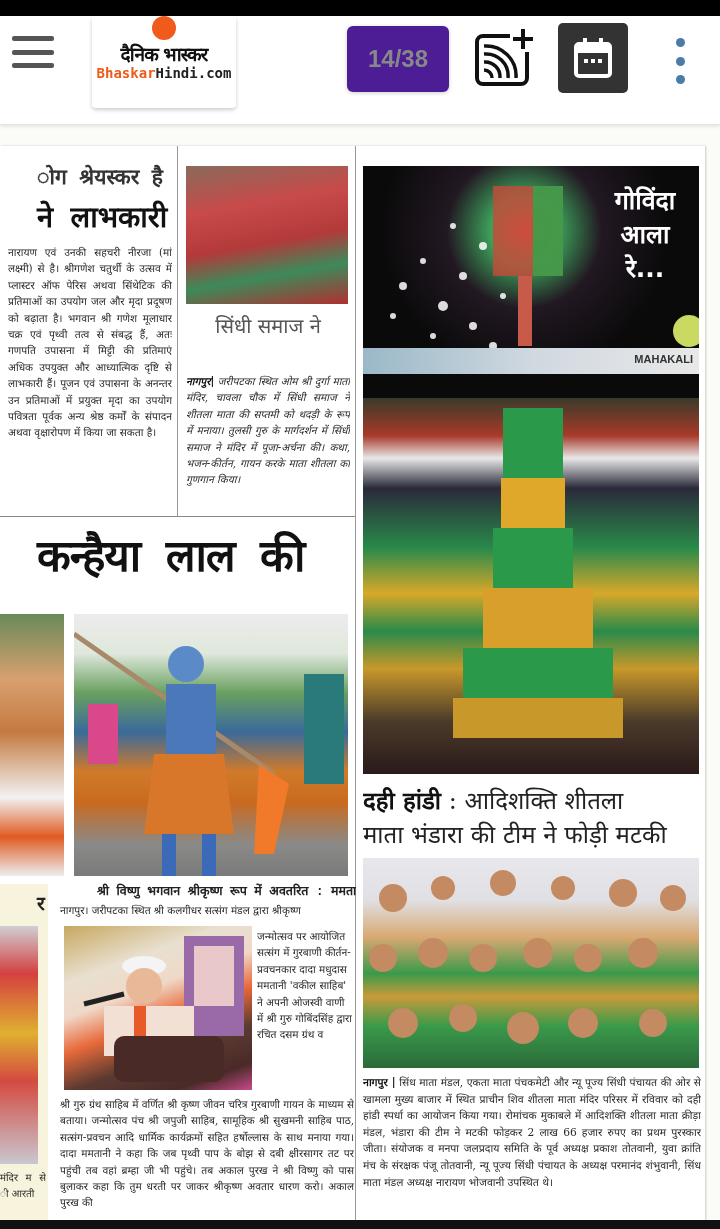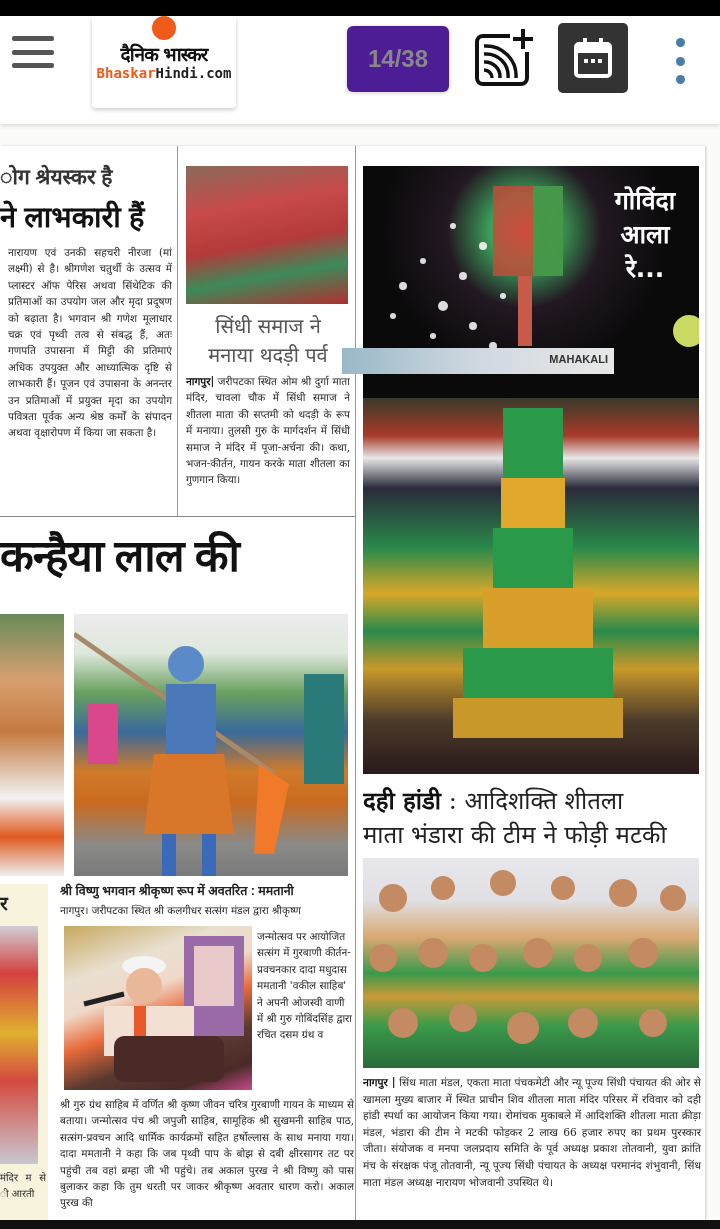--- a/index.html
+++ b/index.html
@@ -18,34 +18,34 @@
   .cal-btn { position: absolute; left: 558px; top: 7px; width: 70px; height: 70px; background: #333; border-radius: 5px; display: flex; align-items: center; justify-content: center; }
   .more-btn { position: absolute; left: 668px; top: 22px; width: 24px; height: 46px; display: flex; flex-direction: column; justify-content: space-between; align-items: center; }
   .more-btn span { width: 9px; height: 9px; background: #4a7ca8; border-radius: 50%; }
 
   .page { position: absolute; left: 0; top: 124px; width: 720px; height: 1096px; background: #fbfbf8; overflow: hidden; }
   .paper { position: absolute; left: 0; top: 22px; width: 705px; height: 1074px; background: #fff; box-shadow: 1px 0 2px rgba(0,0,0,0.2); }
   .bottombar { position: absolute; left: 0; top: 1220px; width: 720px; height: 9px; background: #111; }
 
   .serif { font-family: "DejaVu Serif", serif; }
   .body-txt { font-family: "DejaVu Serif", serif; font-size: 10.4px; line-height: 16.4px; color: #2a2a2a; text-align: justify; }
-  .head1 { font-family: Liberation Sans, sans-serif; color: #222; }
+  .head1 { font-family: Liberation Mono, monospace; color: #222; padding-left: 37px; }
 
   
   .a1-kicker { position: absolute; left: 0; top: 16px; width: 175px; font-size: 21px; font-weight: bold; color: #333; white-space: nowrap; overflow: hidden; }
   .a1-title { position: absolute; left: 0; top: 50px; width: 175px; font-size: 29px; font-weight: bold; color: #111; white-space: nowrap; overflow: hidden; }
   .a1-body { position: absolute; left: 8px; top: 98px; width: 164px; height: 252px; overflow: hidden; }
   .vrule1 { position: absolute; left: 177px; top: 0; width: 1px; height: 370px; background: #999; }
   .vrule2 { position: absolute; left: 355px; top: 0; width: 1px; height: 1074px; background: #999; }
   .hrule1 { position: absolute; left: 0; top: 370px; width: 355px; height: 1px; background: #888; }
 
   
   .photo-sindhi { position: absolute; left: 186px; top: 20px; width: 162px; height: 138px; background: linear-gradient(170deg, #8a6a5a 0%, #c84a4a 30%, #b33a3a 55%, #3d8a5a 75%, #b03030 100%); }
   .a2-title { position: absolute; left: 186px; top: 166px; width: 164px; text-align: center; font-size: 20px; line-height: 29px; color: #555; }
-  .a2-body { position: absolute; left: 186px; top: 227px; width: 164px; height: 140px; overflow: hidden; }
+  .a2-body { position: absolute; left: 186px; top: 227px; width: 164px; height: 140px; overflow: hidden; font-style: italic; }
   .dateline { font-weight: bold; color: #111; }
 
   
   .kanhaiya { position: absolute; left: 0; top: 378px; width: 352px; font-size: 44px; font-weight: bold; color: #111; white-space: nowrap; overflow: hidden; letter-spacing: -1px; }
 
   .photo-left { position: absolute; left: 0; top: 468px; width: 64px; height: 262px; background: linear-gradient(180deg, #6a8a5a 0%, #d8a070 25%, #c47a40 45%, #f2f2f2 70%, #e05a20 85%, #eee 100%); }
   .photo-shiva { position: absolute; left: 74px; top: 468px; width: 274px; height: 262px; background: linear-gradient(180deg, #ececec 0%, #dfe8dc 15%, #6aa060 30%, #3a6a9a 45%, #d07a2a 60%, #c86a20 72%, #8a8a88 88%, #7a7a7a 100%); }
 
   .left-strip-title { position: absolute; left: 0; top: 744px; width: 44px; font-size: 19px; font-weight: bold; color: #222; }
   .photo-strip { position: absolute; left: 0; top: 780px; width: 38px; height: 238px; background: linear-gradient(180deg, #cfcfd5 0%, #d44040 20%, #e0b030 45%, #d44a40 65%, #c8c8d0 100%); }
@@ -54,21 +54,21 @@
 
   .vishnu-title { position: absolute; left: 60px; top: 736px; width: 296px; font-size: 12.5px; font-weight: bold; color: #222; white-space: nowrap; overflow: hidden; }
   .vishnu-lead { position: absolute; left: 60px; top: 756px; width: 296px; font-size: 10.4px; line-height: 16px; white-space: nowrap; overflow: hidden; }
   .photo-singer { position: absolute; left: 64px; top: 780px; width: 188px; height: 164px; background: linear-gradient(160deg, #c8a860 0%, #e8e0d0 25%, #f0d8c8 40%, #e86a3a 55%, #5a3a30 72%, #4a2a28 88%, #c84a8a 100%); }
   .vishnu-side { position: absolute; left: 257px; top: 782px; width: 96px; height: 166px; overflow: hidden; text-align: left; }
   .vishnu-body { position: absolute; left: 60px; top: 950px; width: 294px; height: 124px; overflow: hidden; }
 
   
   .photo-govinda { position: absolute; left: 363px; top: 20px; width: 336px; height: 232px; background: radial-gradient(circle at 48% 28%, #e25a4a 0%, #3ca05a 14%, #221822 32%, #0a0a0a 60%), #0a0a0a; }
   .govinda-caption { position: absolute; left: 600px; top: 38px; width: 90px; text-align: center; color: #fff; font-size: 25px; line-height: 34px; font-weight: bold; }
-  .banner { position: absolute; left: 342px; top: 202px; width: 272px; height: 26px; background: linear-gradient(90deg, #9ab8c8 0%, #d0d8e0 50%, #e8e8e8 100%); }
+  .banner { position: absolute; left: 363px; top: 202px; width: 336px; height: 26px; background: linear-gradient(90deg, #9ab8c8 0%, #d0d8e0 50%, #e8e8e8 100%); }
   .banner-text { position: absolute; right: 6px; top: 5px; font-family: "Liberation Sans", sans-serif; font-weight: bold; font-size: 11px; color: #333; }
   .photo-pyramid { position: absolute; left: 363px; top: 252px; width: 336px; height: 376px; background: linear-gradient(180deg, #3a3a2a 0%, #a83a2a 10%, #e8e8e8 16%, #2a2a3a 24%, #2a8a4a 40%, #d8a82a 52%, #2a8a4a 62%, #c8982a 72%, #4a3a2a 86%, #2a1a1a 100%); }
   .dahi-title { position: absolute; left: 363px; top: 638px; width: 338px; font-size: 24px; line-height: 34px; color: #222; white-space: nowrap; overflow: hidden; }
   .dahi-title b { font-weight: 900; color: #111; }
   .photo-team { position: absolute; left: 363px; top: 712px; width: 336px; height: 210px; background: linear-gradient(180deg, #e8e8ec 0%, #e0e0e4 20%, #d8a870 38%, #3a9a4a 55%, #c89a3a 66%, #3a9a4a 80%, #2a6a3a 100%); }
   .dahi-body { position: absolute; left: 363px; top: 928px; width: 338px; height: 140px; overflow: hidden; font-size: 10.6px; line-height: 16.6px; }
 </style>
 </head>
 <body>
 
@@ -127,21 +127,20 @@
     <div class="vrule2"></div>
     <div class="hrule1"></div>
 
     <div class="a1-kicker head1">ोग श्रेयस्कर है</div>
     <div class="a1-title head1">ने लाभकारी हैं</div>
     <div class="a1-body body-txt">नारायण एवं उनकी सहचरी नीरजा (मां लक्ष्मी) से है। श्रीगणेश चतुर्थी के उत्सव में प्लास्टर ऑफ पेरिस अथवा सिंथेटिक की प्रतिमाओं का उपयोग जल और मृदा प्रदूषण को बढ़ाता है। भगवान श्री गणेश मूलाधार चक्र एवं पृथ्वी तत्व से संबद्ध हैं, अतः गणपति उपासना में मिट्टी की प्रतिमाएं अधिक उपयुक्त और आध्यात्मिक दृष्टि से लाभकारी हैं। पूजन एवं उपासना के अनन्तर उन प्रतिमाओं में प्रयुक्त मृदा का उपयोग पवित्रता पूर्वक अन्य श्रेष्ठ कर्मों के संपादन अथवा वृक्षारोपण में किया जा सकता है।</div>
 
     <div class="photo-sindhi"></div>
     <div class="a2-title serif">
       <div>सिंधी समाज ने</div>
-      <div>मनाया थदड़ी पर्व</div>
     </div>
     <div class="a2-body body-txt"><span class="dateline">नागपुर|</span><span> जरीपटका स्थित ओम श्री दुर्गा माता मंदिर, चावला चौक में सिंधी समाज ने शीतला माता की सप्तमी को थदड़ी के रूप में मनाया। तुलसी गुरु के मार्गदर्शन में सिंधी समाज ने मंदिर में पूजा-अर्चना की। कथा, भजन-कीर्तन, गायन करके माता शीतला का गुणगान किया।</span></div>
 
     <div class="kanhaiya head1">कन्हैया लाल की</div>
     <div class="photo-left"></div>
     <div class="photo-shiva">
       <svg width="274" height="262" viewBox="0 0 274 262">
         <line x1="0" y1="20" x2="200" y2="160" stroke="#a88a6a" stroke-width="5"></line>
         <circle cx="112" cy="50" r="18" fill="#5a8ac8"></circle>
         <rect x="92" y="70" width="50" height="70" fill="#4a78b8"></rect>

